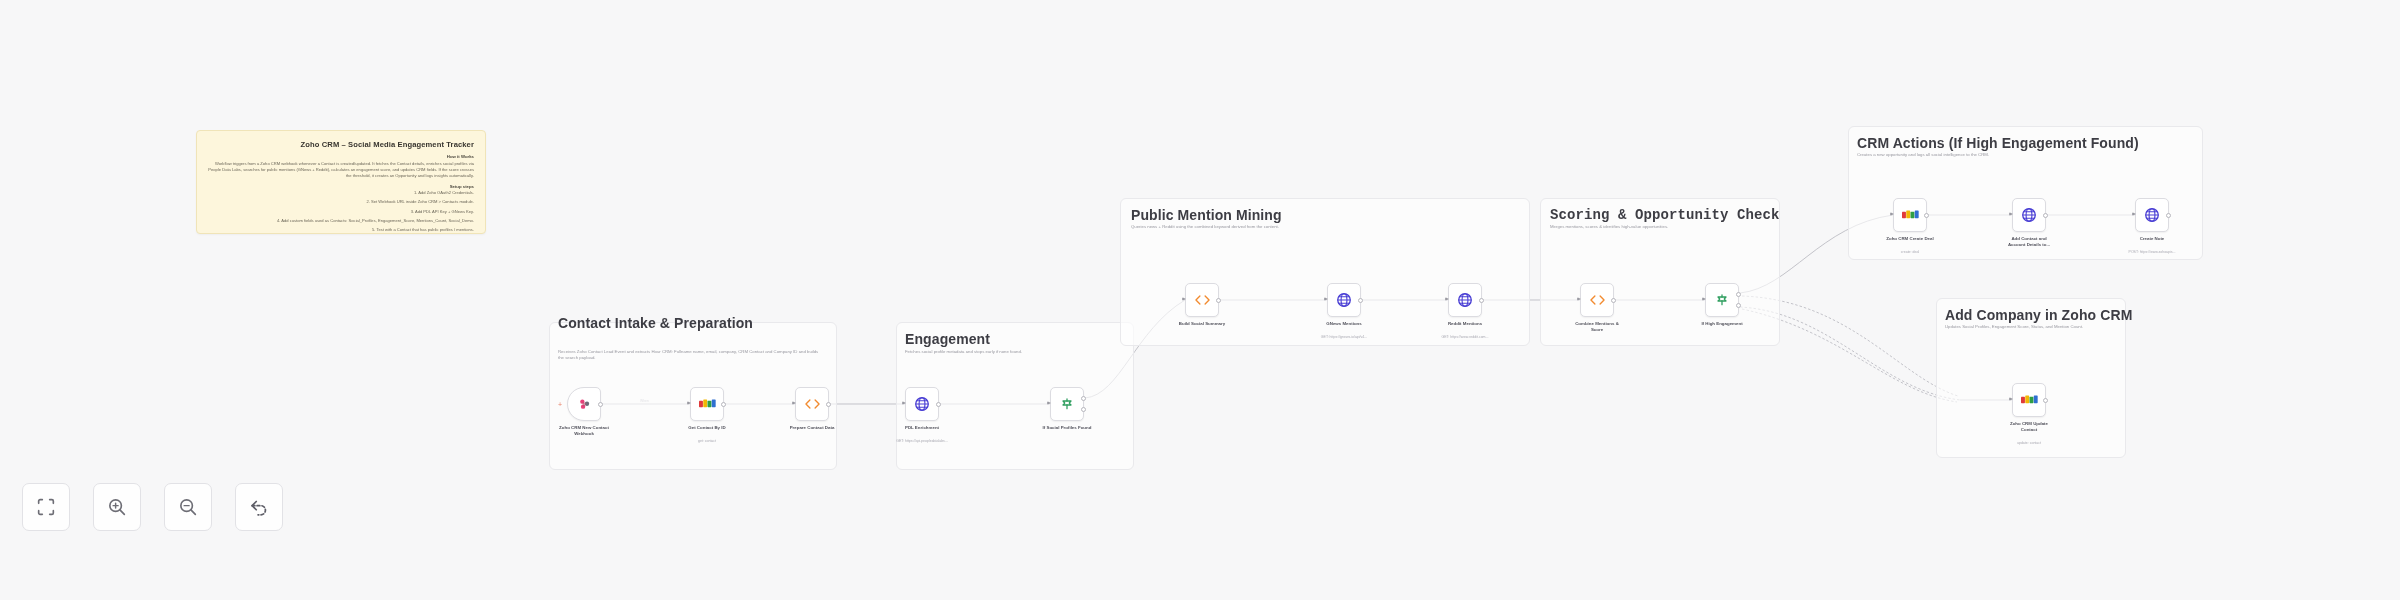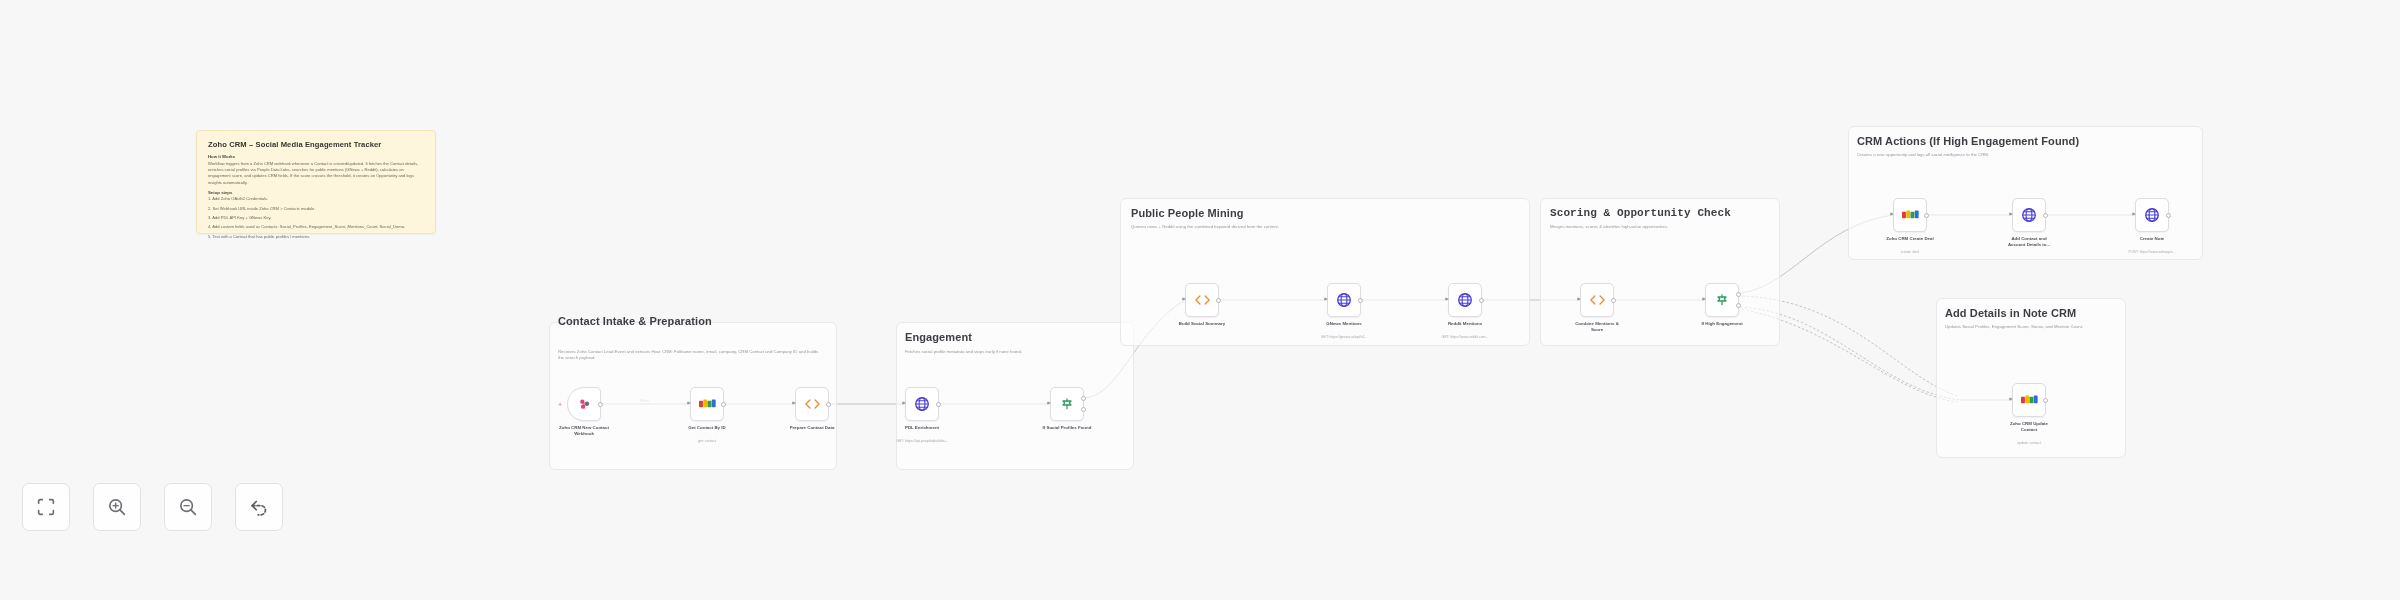--- a/index.html
+++ b/index.html
@@ -33,21 +33,21 @@
   }
 
   
   .section {
     position:absolute;
     background:rgba(255,255,255,.62);
     border:1px solid #e9e9ec;
     border-radius:6px;
   }
   .sec-title {
-    position:absolute; font-size:11px; font-weight:bold;
+    position:absolute; font-size:14px; font-weight:bold;
     color:#3d3d44; letter-spacing:.1px; white-space:nowrap;
   }
   .sec-sub {
     position:absolute; font-size:4.3px; color:#97979f;
     line-height:1.5; white-space:pre-line;
   }
 
   
   .node { position:absolute; }
   .node-box {
@@ -150,21 +150,21 @@
     <path class="lnk" d="M2045,215 L2135,215"></path>
 
     <path class="lnk dash" d="M1740,307 C1830,312 1880,390 1960,400"></path>
     <path class="lnk" d="M1960,400 L2012,400"></path>
 
     <path class="lnk dash" d="M1742,296 C1850,300 1900,378 1958,396"></path>
     <path class="lnk dash" d="M1742,309 C1840,330 1890,392 1957,402"></path>
     <text class="lnk-label" x="640" y="402">When</text>
   </svg>
 
-  <div class="sticky" style="left:196px; top:130px; width:240px; height:104px;">
+  <div class="sticky" style="left:196px; top:130px; width:290px; height:104px;text-align:right;">
     <div class="sticky-title">Zoho CRM – Social Media Engagement Tracker</div>
     <div class="sticky-h">How it Works</div>
     <div class="sticky-p">Workflow triggers from a Zoho CRM webhook whenever a Contact is created/updated. It fetches the Contact details, enriches social profiles via People Data Labs, searches for public mentions (GNews + Reddit), calculates an engagement score, and updates CRM fields.
 If the score crosses the threshold, it creates an Opportunity and logs insights automatically.</div>
     <div class="sticky-h">Setup steps</div>
     <ul class="sticky-steps">
       <li>1. Add Zoho OAuth2 Credentials.</li>
       <li>2. Set Webhook URL inside Zoho CRM &gt; Contacts module.</li>
       <li>3. Add PDL API Key + GNews Key.</li>
       <li>4. Add custom fields used as Contacts: Social_Profiles, Engagement_Score, Mentions_Count, Social_Demo.</li>
@@ -174,33 +174,33 @@
 
   <div class="section" style="left:549px; top:322px; width:288px; height:148px;"></div>
   <div class="sec-title" style="left:558px; top:315px;">Contact Intake &amp; Preparation</div>
   <div class="sec-sub" style="left:558px; top:349px; width:266px; white-space:normal;">Receives Zoho Contact Lead Event and extracts Hour CRM: Fullname name, email, company, CRM Contact and Company ID and builds the search payload.</div>
 
   <div class="section" style="left:896px; top:322px; width:238px; height:148px;"></div>
   <div class="sec-title" style="left:905px; top:331px;">Engagement</div>
   <div class="sec-sub" style="left:905px; top:349px; width:218px; white-space:normal;">Fetches social profile metadata and stops early if none found.</div>
 
   <div class="section" style="left:1120px; top:198px; width:410px; height:148px;"></div>
-  <div class="sec-title" style="left:1131px; top:207px;">Public People Mining</div>
+  <div class="sec-title" style="left:1131px; top:207px;">Public Mention Mining</div>
   <div class="sec-sub" style="left:1131px; top:224px; width:382px; white-space:normal;">Queries news + Reddit using the combined keyword derived from the content.</div>
 
   <div class="section" style="left:1540px; top:198px; width:240px; height:148px;"></div>
   <div class="sec-title" style="left:1550px; top:207px;font-family:Liberation Mono, monospace;">Scoring &amp; Opportunity Check</div>
   <div class="sec-sub" style="left:1550px; top:224px; width:222px; white-space:normal;">Merges mentions, scores &amp; identifies high-value opportunities.</div>
 
   <div class="section" style="left:1848px; top:126px; width:355px; height:134px;"></div>
   <div class="sec-title" style="left:1857px; top:135px;">CRM Actions (If High Engagement Found)</div>
   <div class="sec-sub" style="left:1857px; top:152px; width:336px; white-space:normal;">Creates a new opportunity and logs all social intelligence to the CRM.</div>
 
   <div class="section" style="left:1936px; top:298px; width:190px; height:160px;"></div>
-  <div class="sec-title" style="left:1945px; top:307px;">Add Details in Note CRM</div>
+  <div class="sec-title" style="left:1945px; top:307px;">Add Company in Zoho CRM</div>
   <div class="sec-sub" style="left:1945px; top:324px; width:170px; white-space:normal;">Updates Social Profiles, Engagement Score, Status, and Mention Count.</div>
 
   <div class="node" style="left:567px; top:387px;">
     <div class="node-box trigger">
       <span class="plus-mark">+</span>
       <svg class="ico" width="17" height="17" viewBox="0 0 24 24">
         <circle cx="9" cy="8" r="3.1" fill="#e8407a"></circle>
         <circle cx="15.5" cy="11" r="3.1" fill="#6b6b7a"></circle>
         <circle cx="10" cy="15" r="3.1" fill="#e8407a"></circle>
         <path d="M9 8 L15.5 11 L10 15 Z" fill="#b8506e" opacity=".55"></path>

